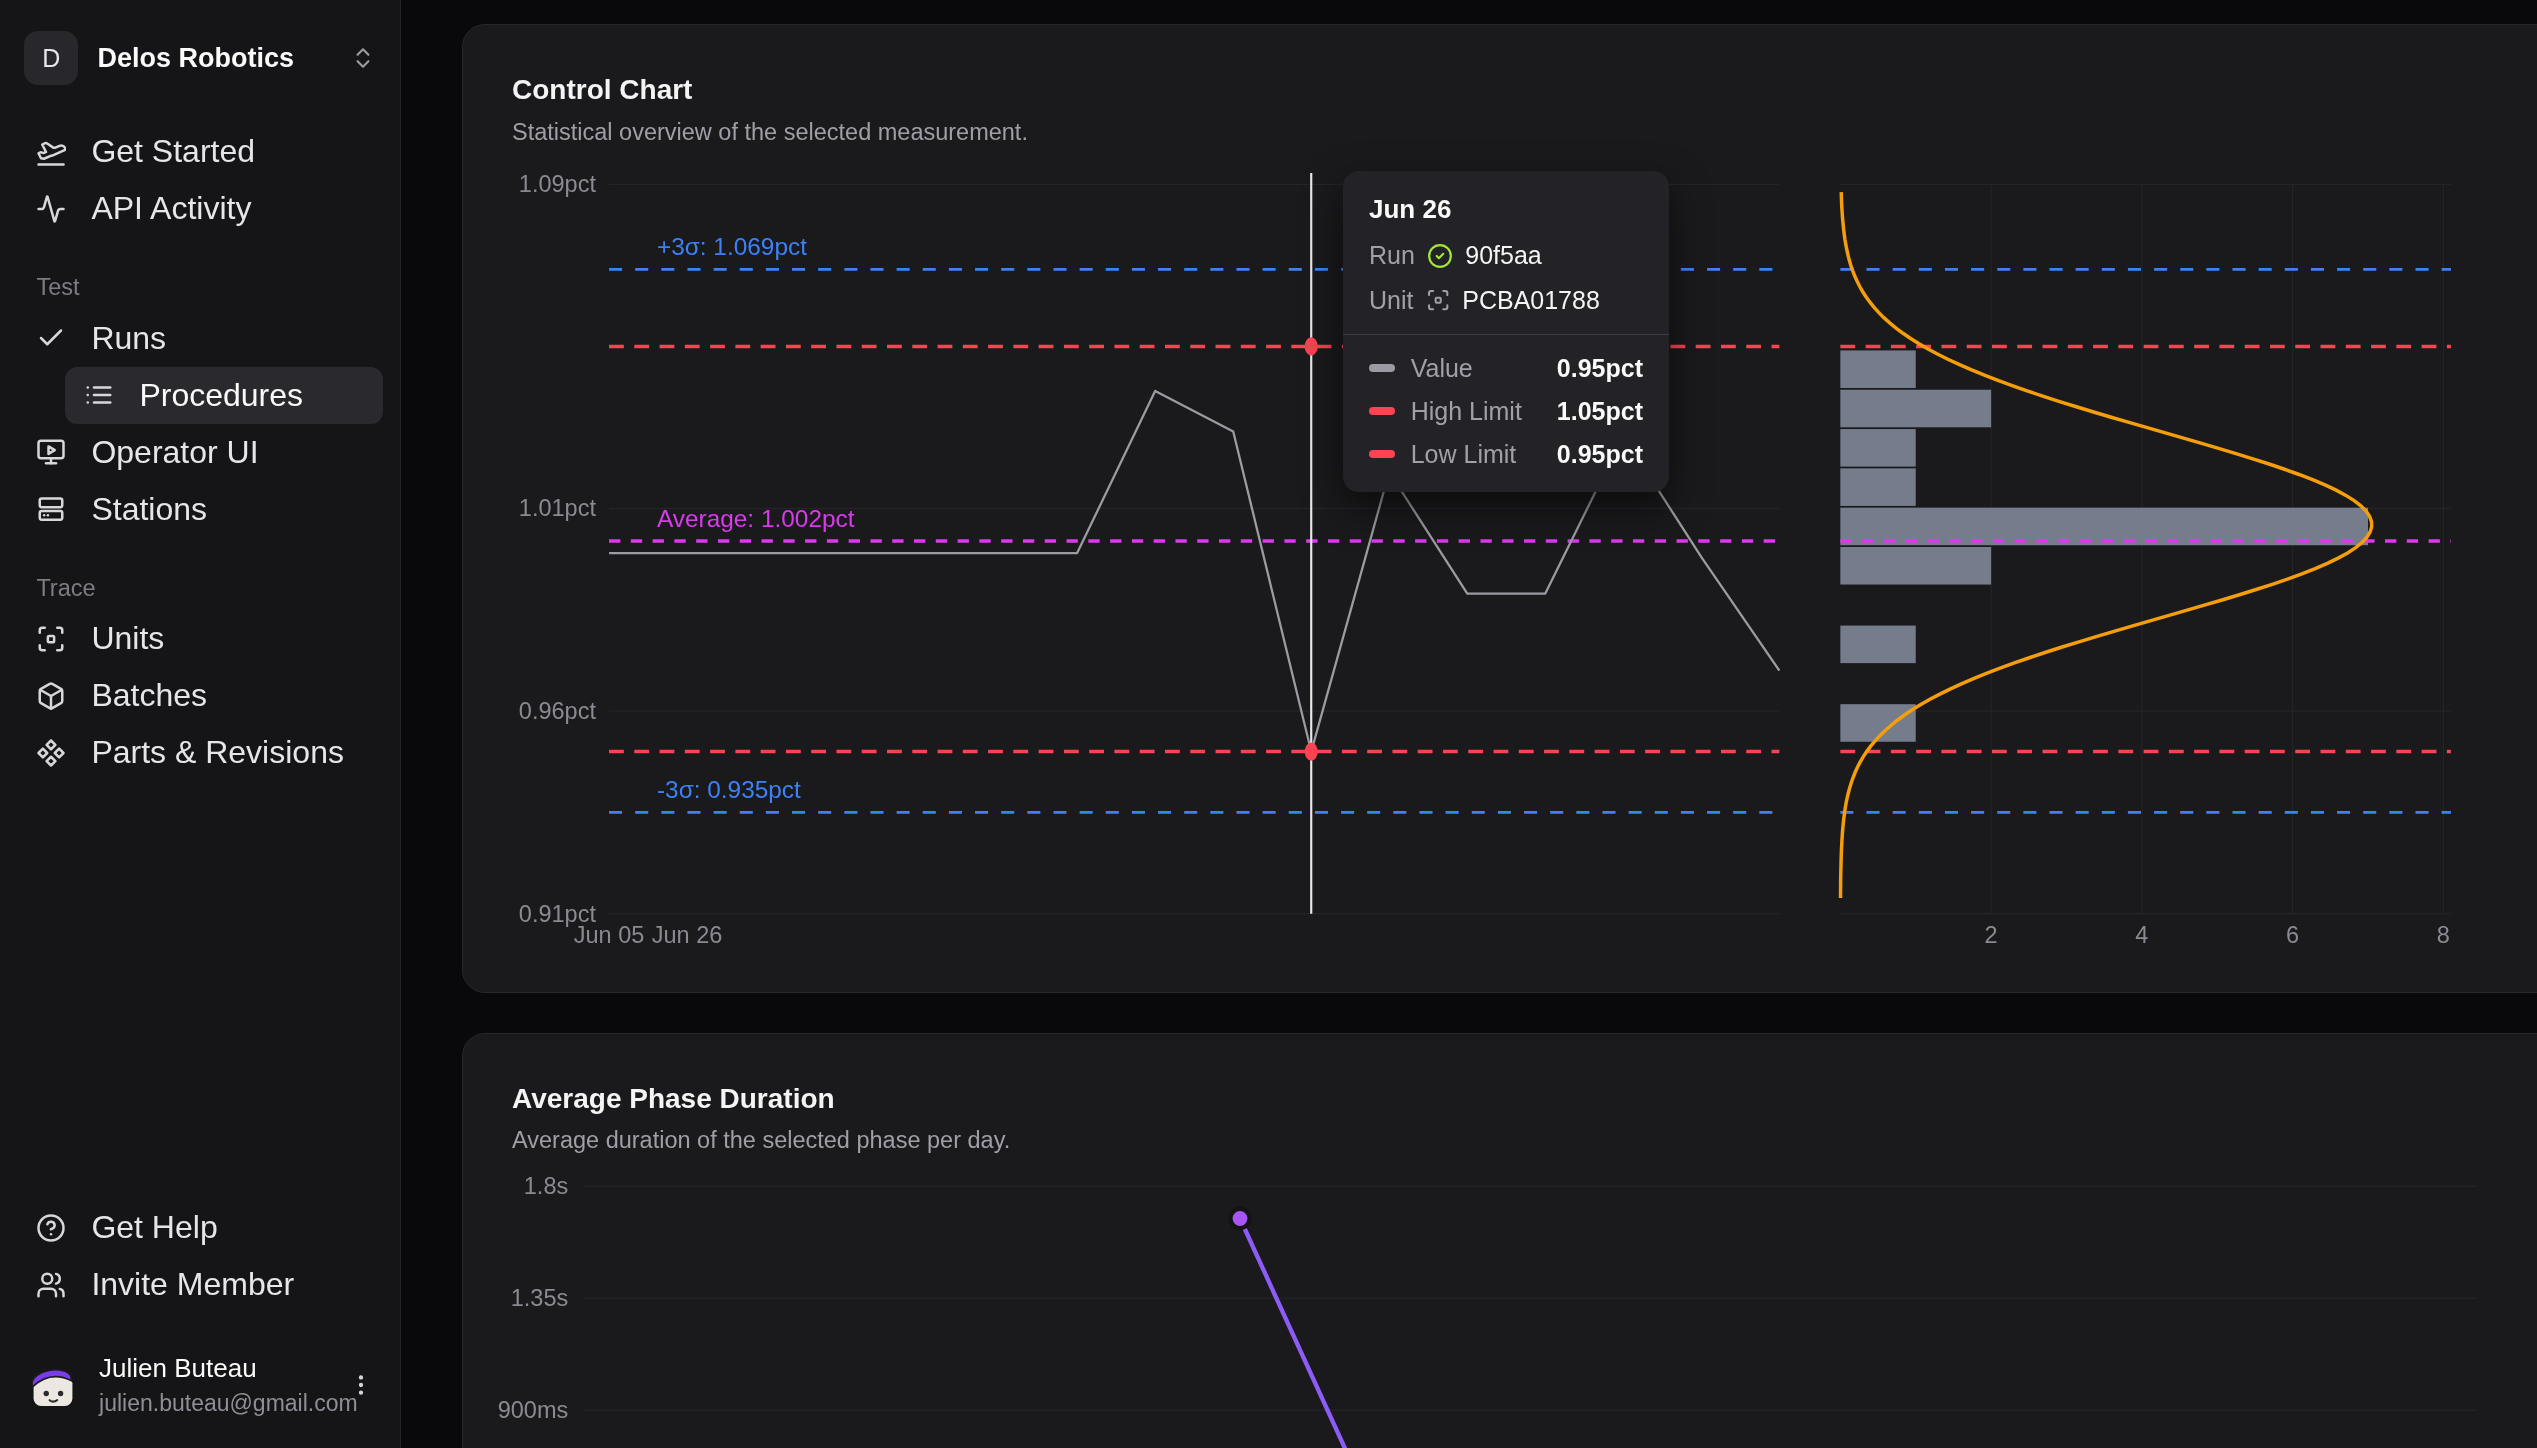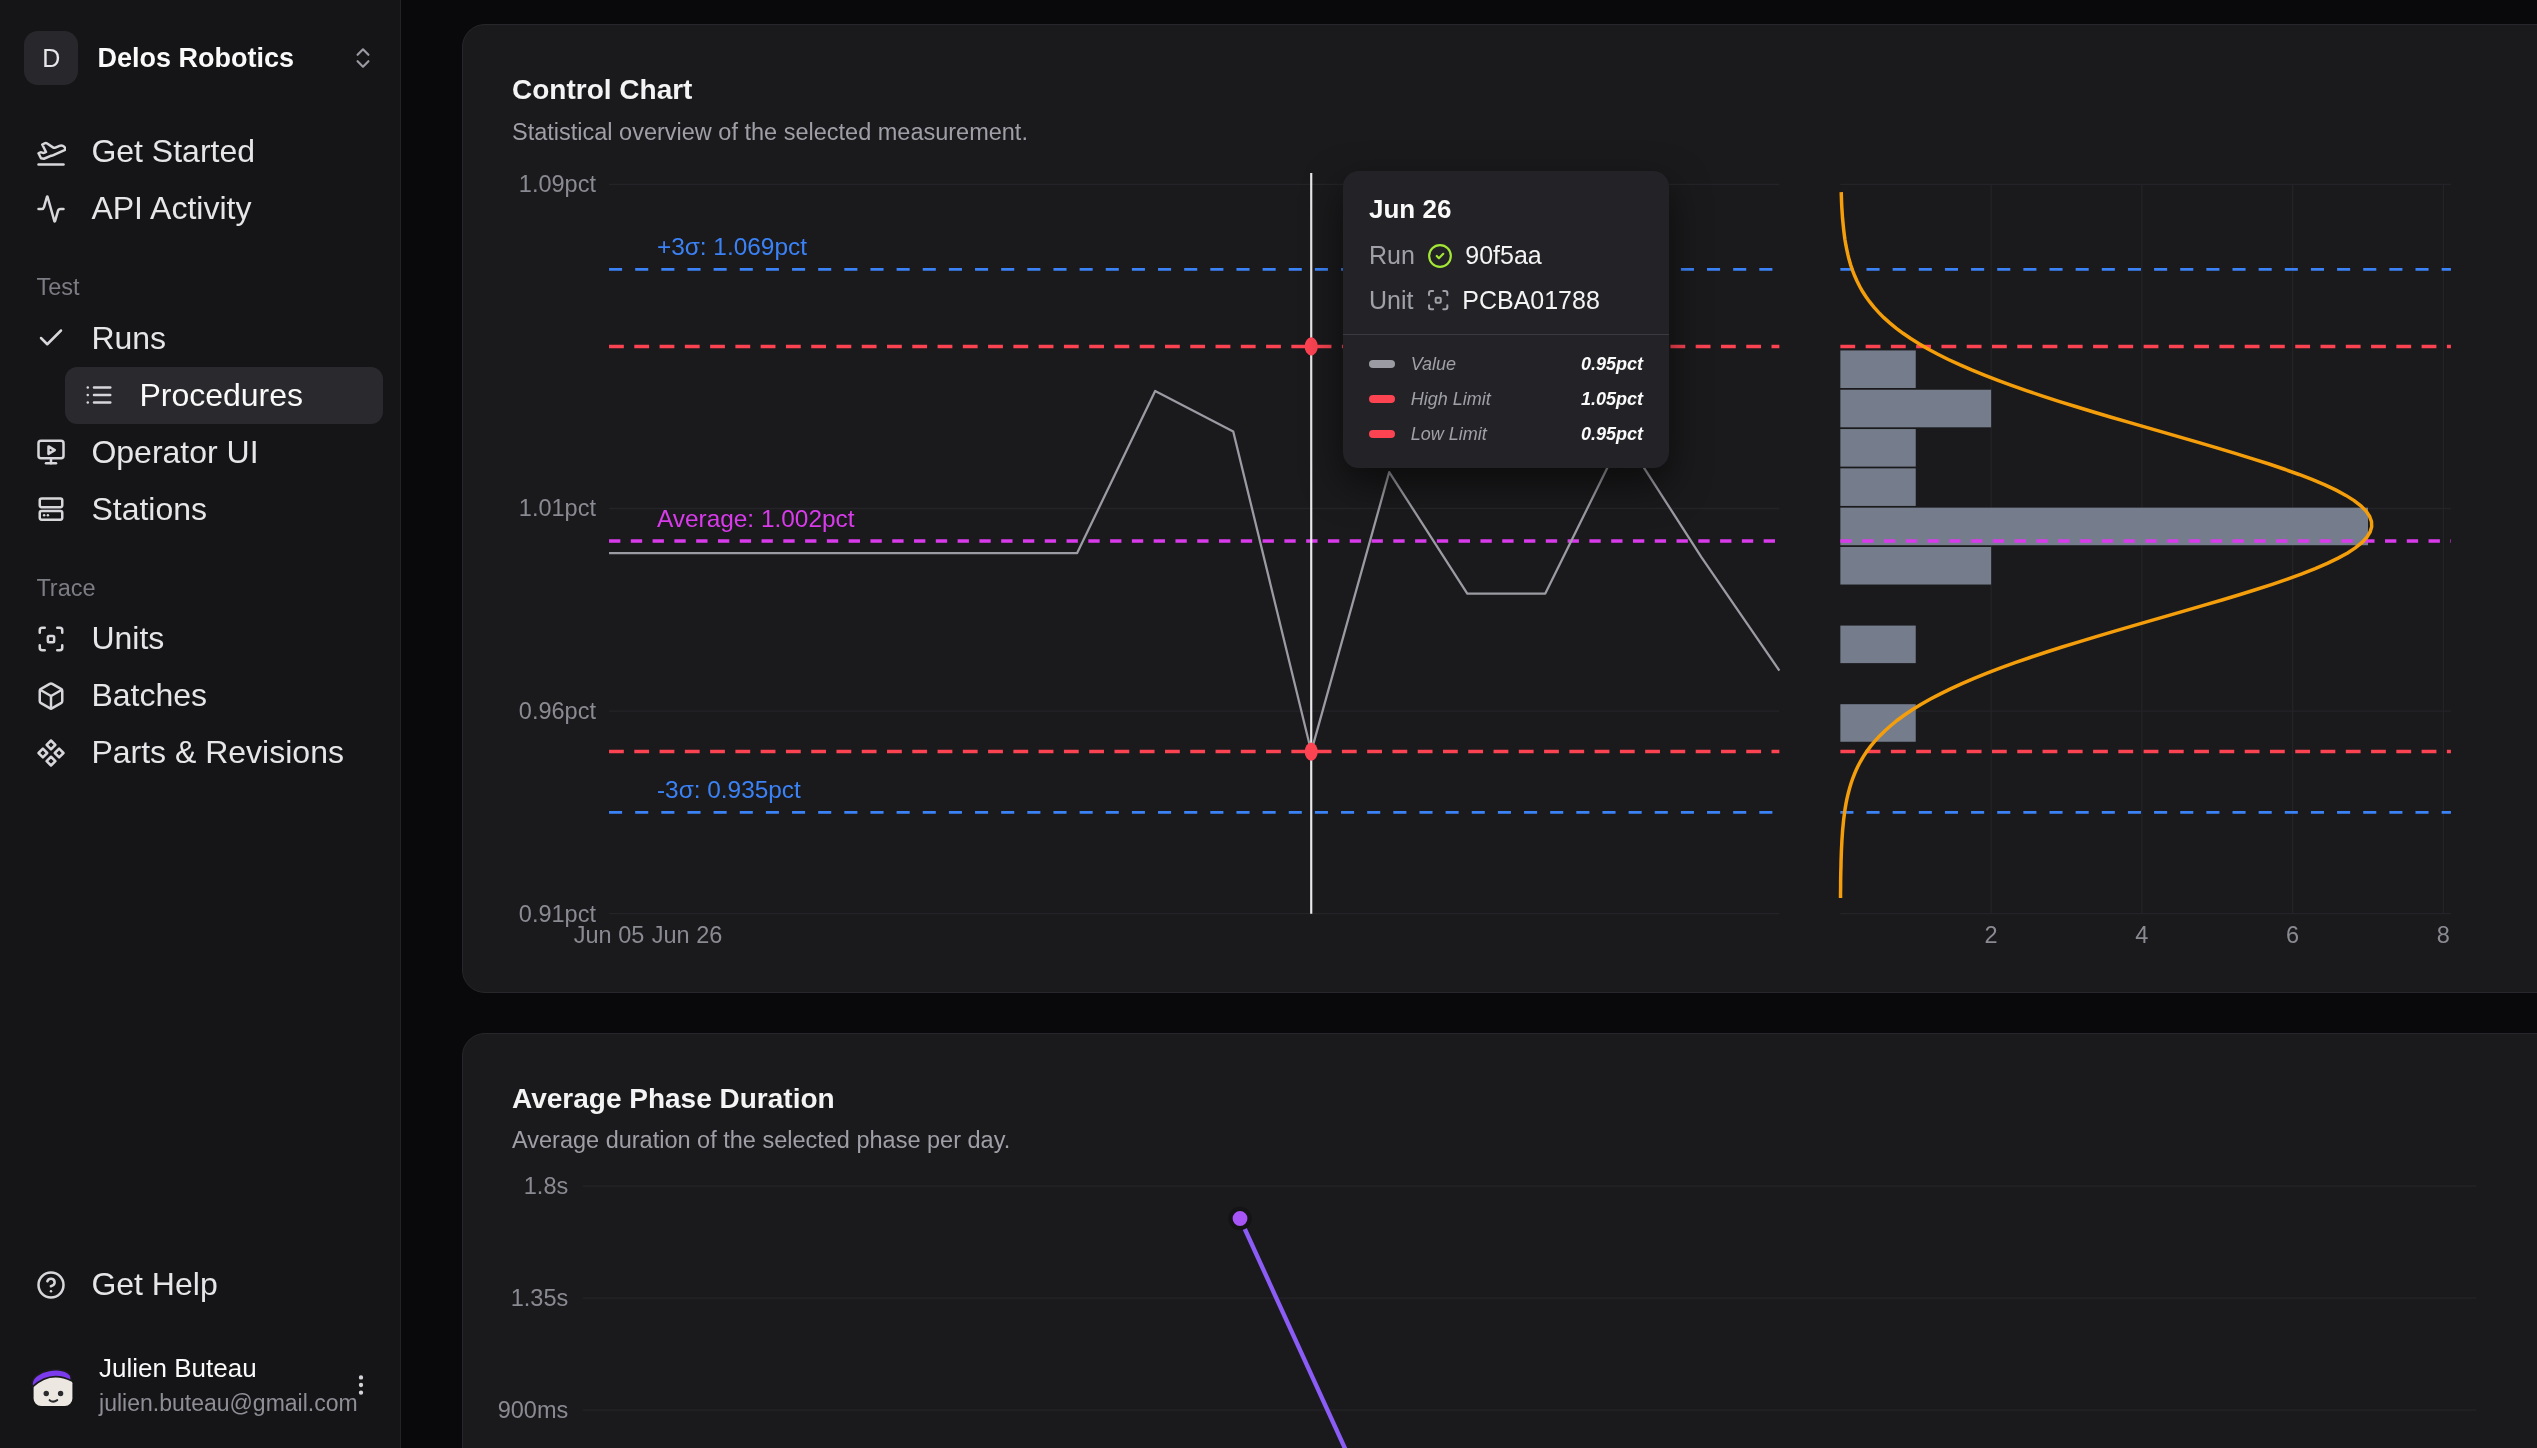--- a/index.html
+++ b/index.html
@@ -45,21 +45,21 @@
   
   .tooltip{position:absolute;left:880px;top:146px;width:326px;background:#232327;border-radius:15.7px;
     box-shadow:0 15.7px 38px rgba(0,0,0,.55);padding:23px 26px;box-sizing:border-box;z-index:5;}
   .tt-title{font-size:26px;font-weight:700;color:#fafafa;}
   .tt-row{display:flex;align-items:center;gap:12.2px;margin-top:15.7px;font-size:25px;}
   .tt-k{color:#a0a0a8;}
   .tt-v{color:#f4f4f5;}
   .tt-check{width:26px;height:26px;color:#a3e635;}
   .tt-scan{width:24.4px;height:24.4px;color:#a0a0a8;}
   .tt-div{border-top:0.9px solid #3a3a40;margin:19px -26px;}
-  .tt-stat{display:flex;align-items:center;gap:15.7px;margin-top:14px;font-size:18px;font-style:italic;}
+  .tt-stat{display:flex;align-items:center;gap:15.7px;margin-top:14px;font-size:25px;}
   .tt-stat .sw{width:26px;height:7.8px;border-radius:4.4px;flex:none;}
   .tt-stat .k{flex:1;color:#a0a0a8;}
   .tt-stat .v{font-weight:700;color:#fafafa;}
 </style>
 </head>
 <body>
 
 <aside class="sidebar">
   <div class="workspace">
     <div class="ws-avatar">D</div>
@@ -175,20 +175,31 @@
   <div class="sidebar-footer">
     <div class="nav-item">
       <span class="icon nicon">
           <svg viewBox="0 0 24 24" fill="none" stroke="currentColor" stroke-width="2" stroke-linecap="round" stroke-linejoin="round">
             <circle cx="12" cy="12" r="10"></circle>
             <path d="M9.09 9a3 3 0 0 1 5.83 1c0 2-3 3-3 3"></path>
             <path d="M12 17h.01"></path>
           </svg>
         </span>
       <span>Get Help</span>
+    </div>
+    <div class="nav-item">
+      <span class="icon nicon">
+          <svg viewBox="0 0 24 24" fill="none" stroke="currentColor" stroke-width="2" stroke-linecap="round" stroke-linejoin="round">
+            <path d="M16 21v-2a4 4 0 0 0-4-4H6a4 4 0 0 0-4 4v2"></path>
+            <circle cx="9" cy="7" r="4"></circle>
+            <path d="M22 21v-2a4 4 0 0 0-3-3.87"></path>
+            <path d="M16 3.13a4 4 0 0 1 0 7.75"></path>
+          </svg>
+        </span>
+      <span>Invite Member</span>
     </div>
     <div class="user-row">
       <span class="uavatar">
         <svg viewBox="0 0 64 64" width="54" height="54">
           <rect x="9" y="21" width="46" height="36" rx="9" fill="#ece8e1"></rect>
           <path d="M7 31 C7 14, 46 8, 53 21 L54 27 C38 19, 22 21, 8 34 Z" fill="#7c3aed" stroke="#1b1b1d" stroke-width="2"></path>
           <circle cx="24" cy="42" r="3.2" fill="#2b2b2e"></circle>
           <circle cx="41" cy="42" r="3.2" fill="#2b2b2e"></circle>
           <path d="M28 50 q4 3.4 9 0" stroke="#2b2b2e" stroke-width="2.4" fill="none" stroke-linecap="round"></path>
         </svg>

